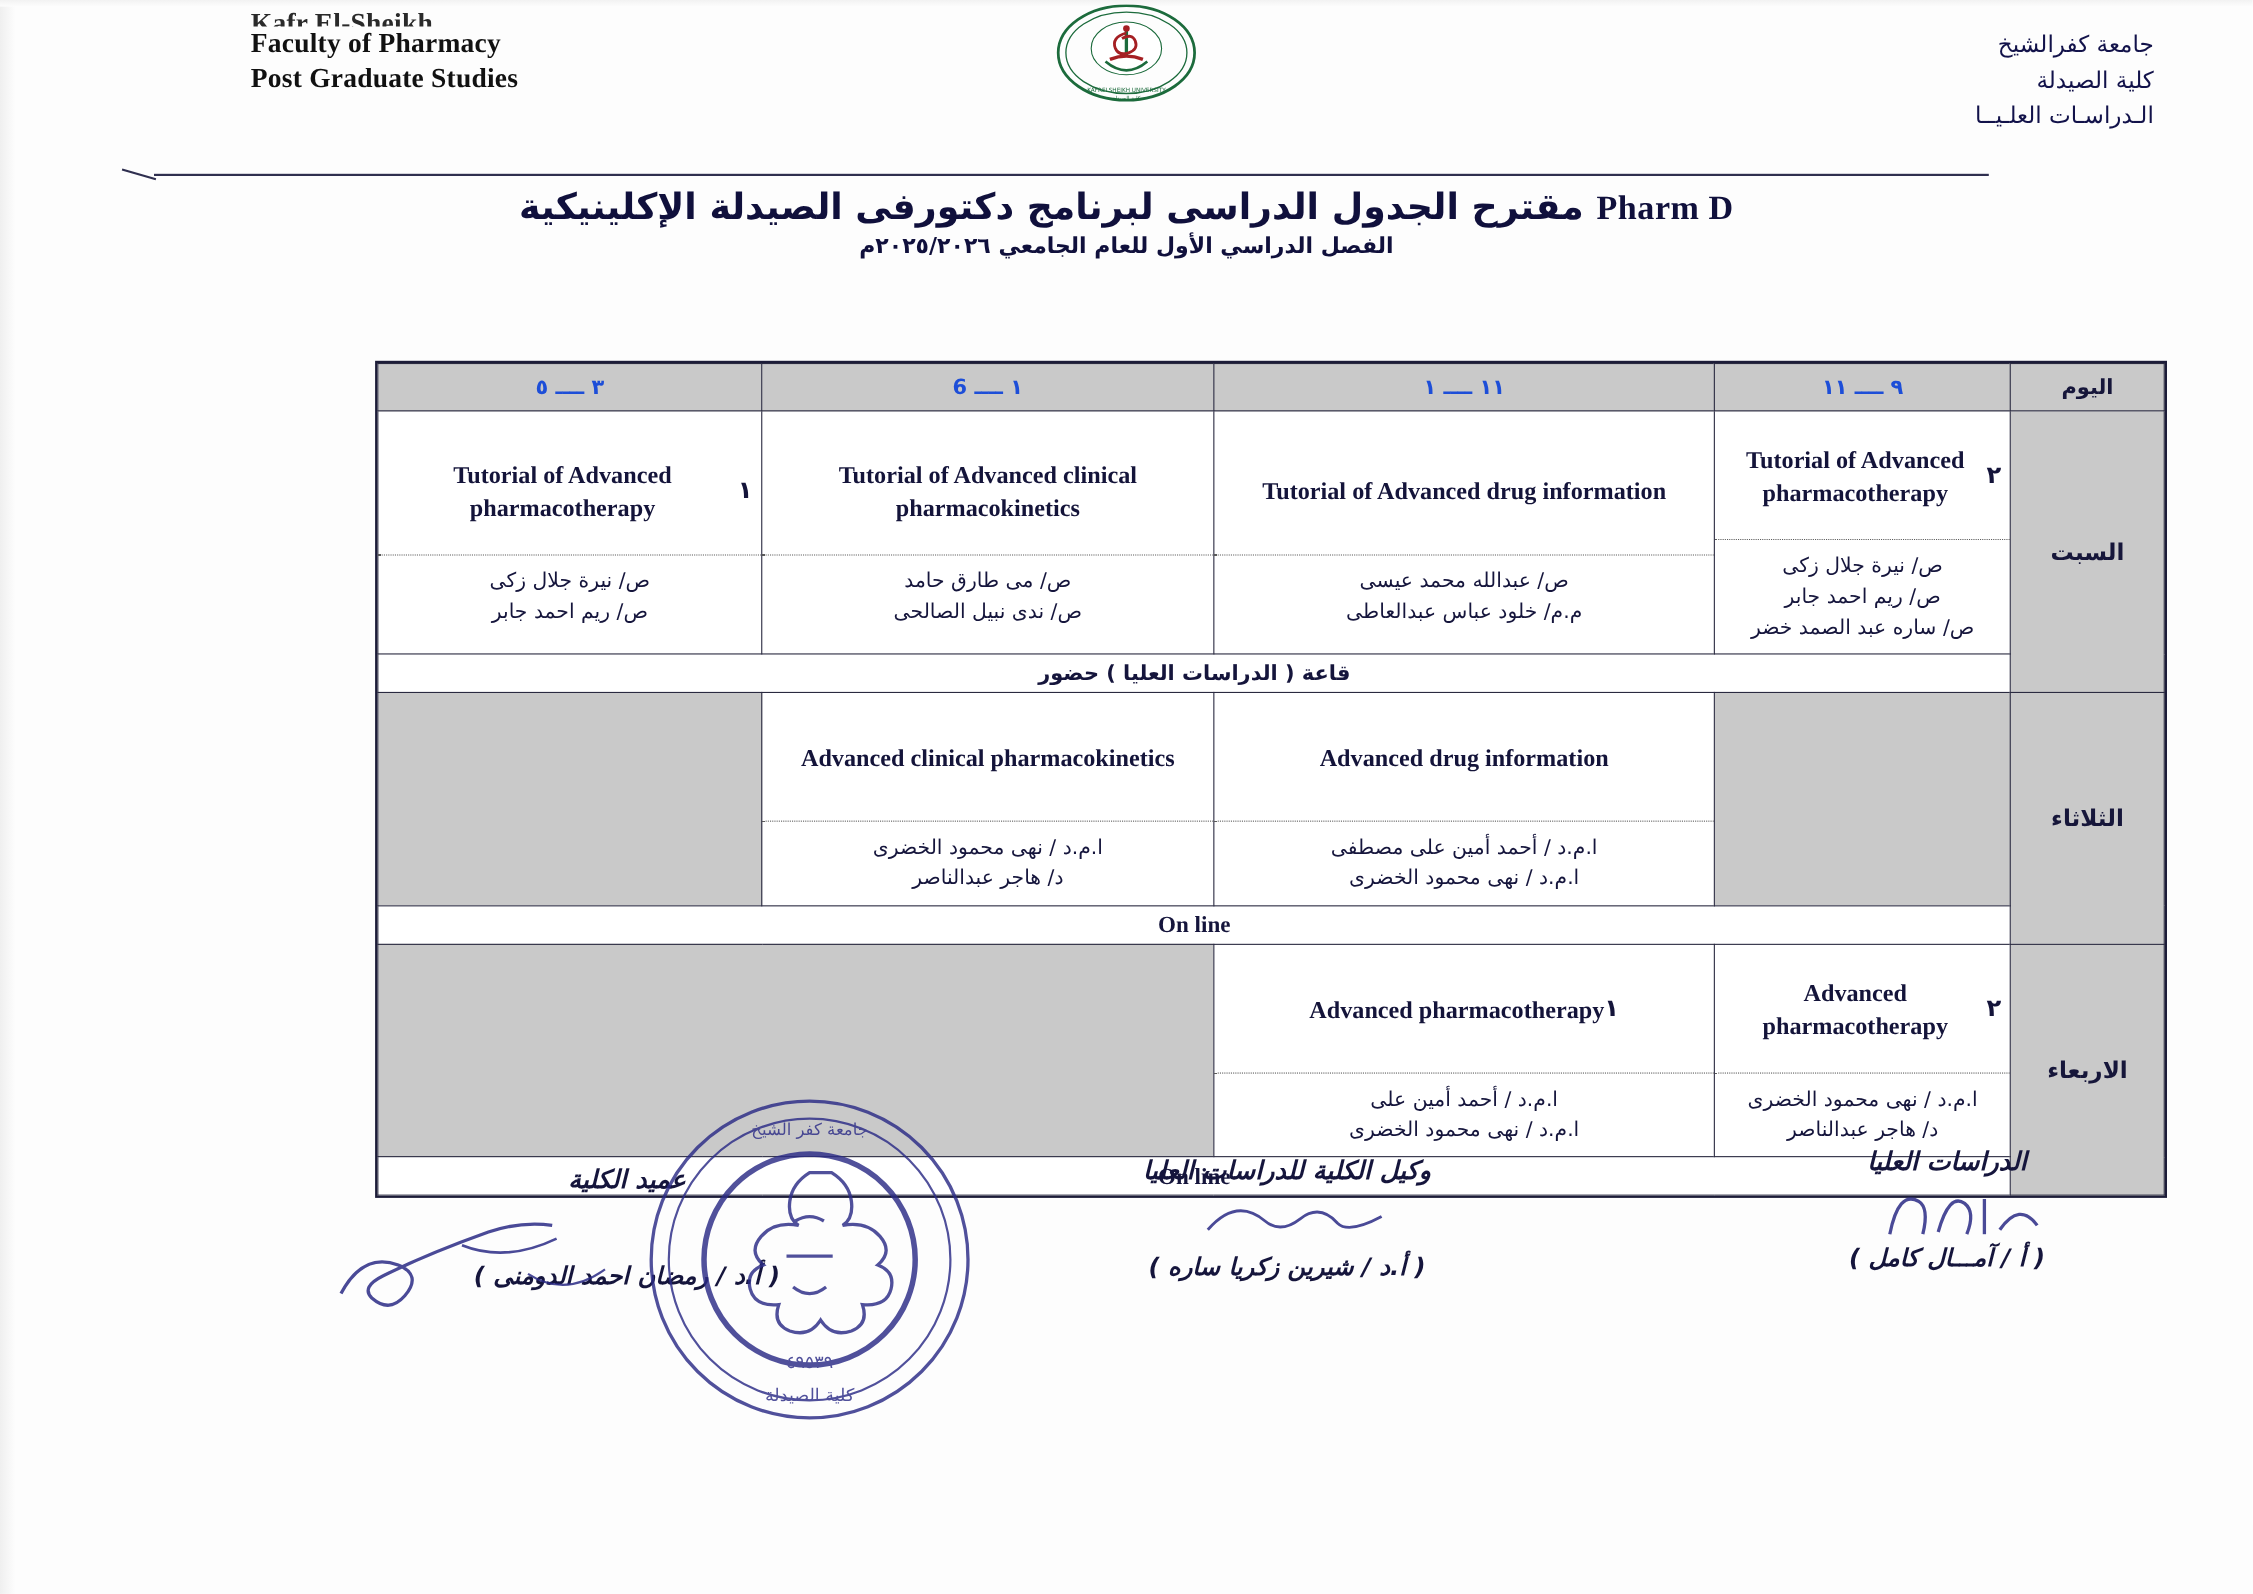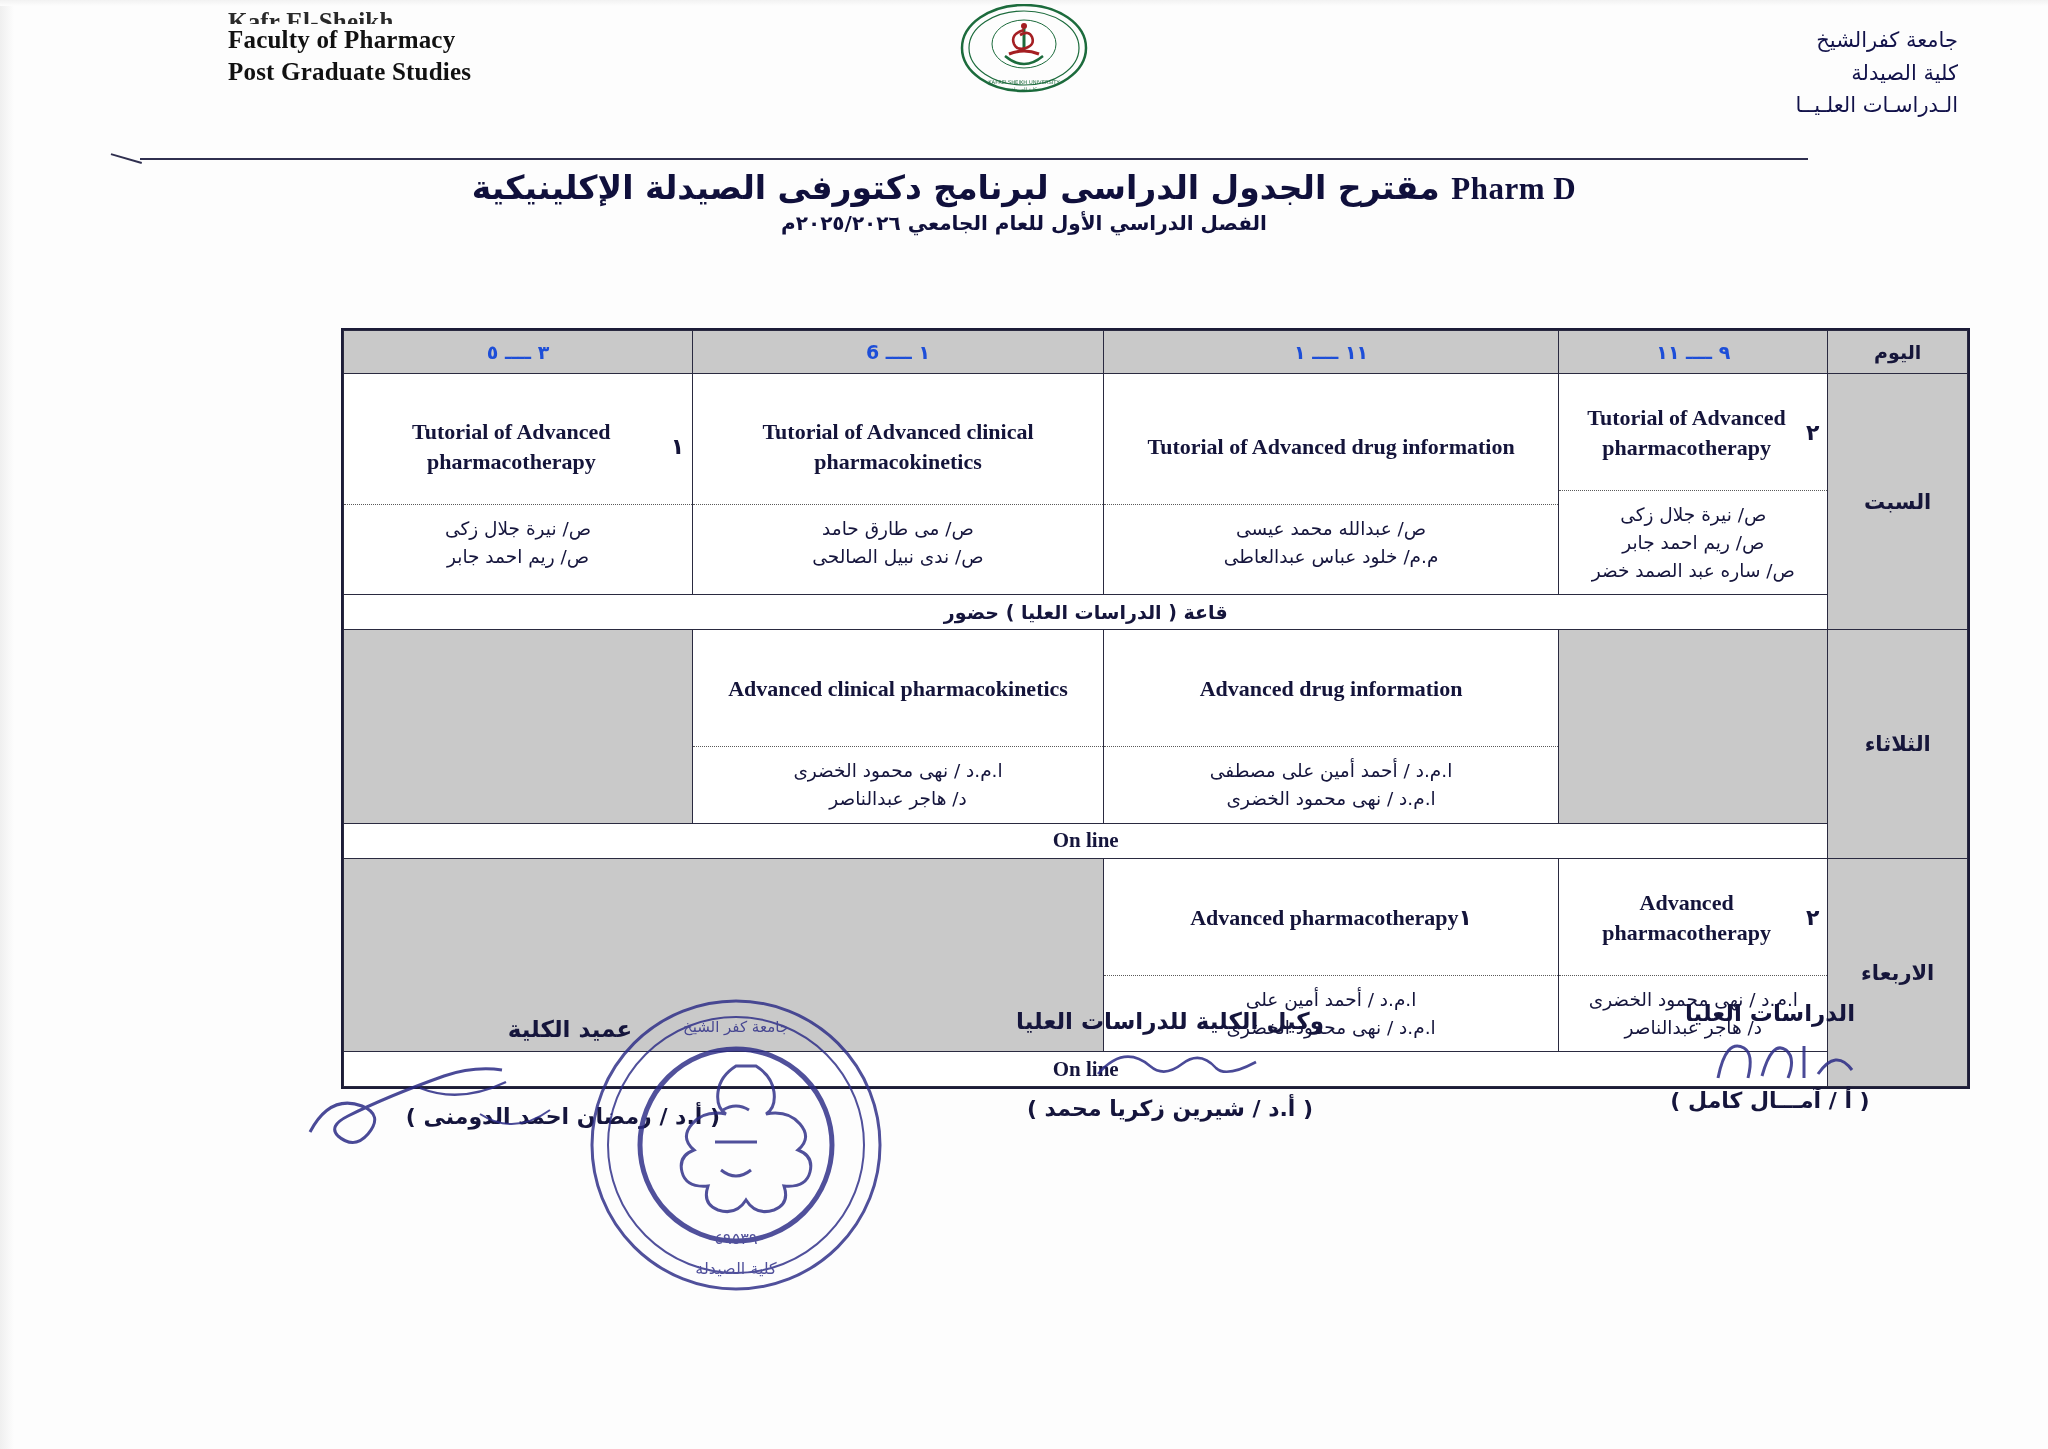--- a/index.html
+++ b/index.html
@@ -239,22 +239,23 @@
   .mode-row td.latin-mode {
     font-family: "Liberation Serif", serif;
     font-weight: bold;
     font-size: 21px;
   }
 
   
   .footer {
     position: absolute;
     left: 0; right: 0;
-    top: 976px;
+    top: 1020px;
     height: 300px;
+    font-style: italic;
   }
   .sig {
     position: absolute;
     direction: rtl;
     text-align: center;
     font-family: "DejaVu Sans", sans-serif;
     color: #15153c;
   }
   .sig .role {
     font-size: 23px;
@@ -506,21 +507,21 @@
 
   <div class="footer">
 
     <div class="sig sig-dean">
       <div class="role">عميد الكلية</div>
       <div class="name">( أ.د / رمضان احمد الدومنى )</div>
     </div>
 
     <div class="sig sig-vice">
       <div class="role">وكيل الكلية للدراسات العليا</div>
-      <div class="name">( أ.د / شيرين زكريا محمد )</div>
+      <div class="name">( أ.د / شيرين زكريا ساره )</div>
     </div>
 
     <div class="sig sig-pg">
       <div class="role">الدراسات العليا</div>
       <div class="name">( أ / آمـــال كامل )</div>
     </div>
 
     <div class="handwriting hw-dean">
       <svg viewBox="0 0 360 110" width="360" height="110" aria-hidden="true">
         <path d="M10 78 q20 -38 52 -26 q22 9 6 28 q-14 16 -30 2 q-10 -10 10 -20

